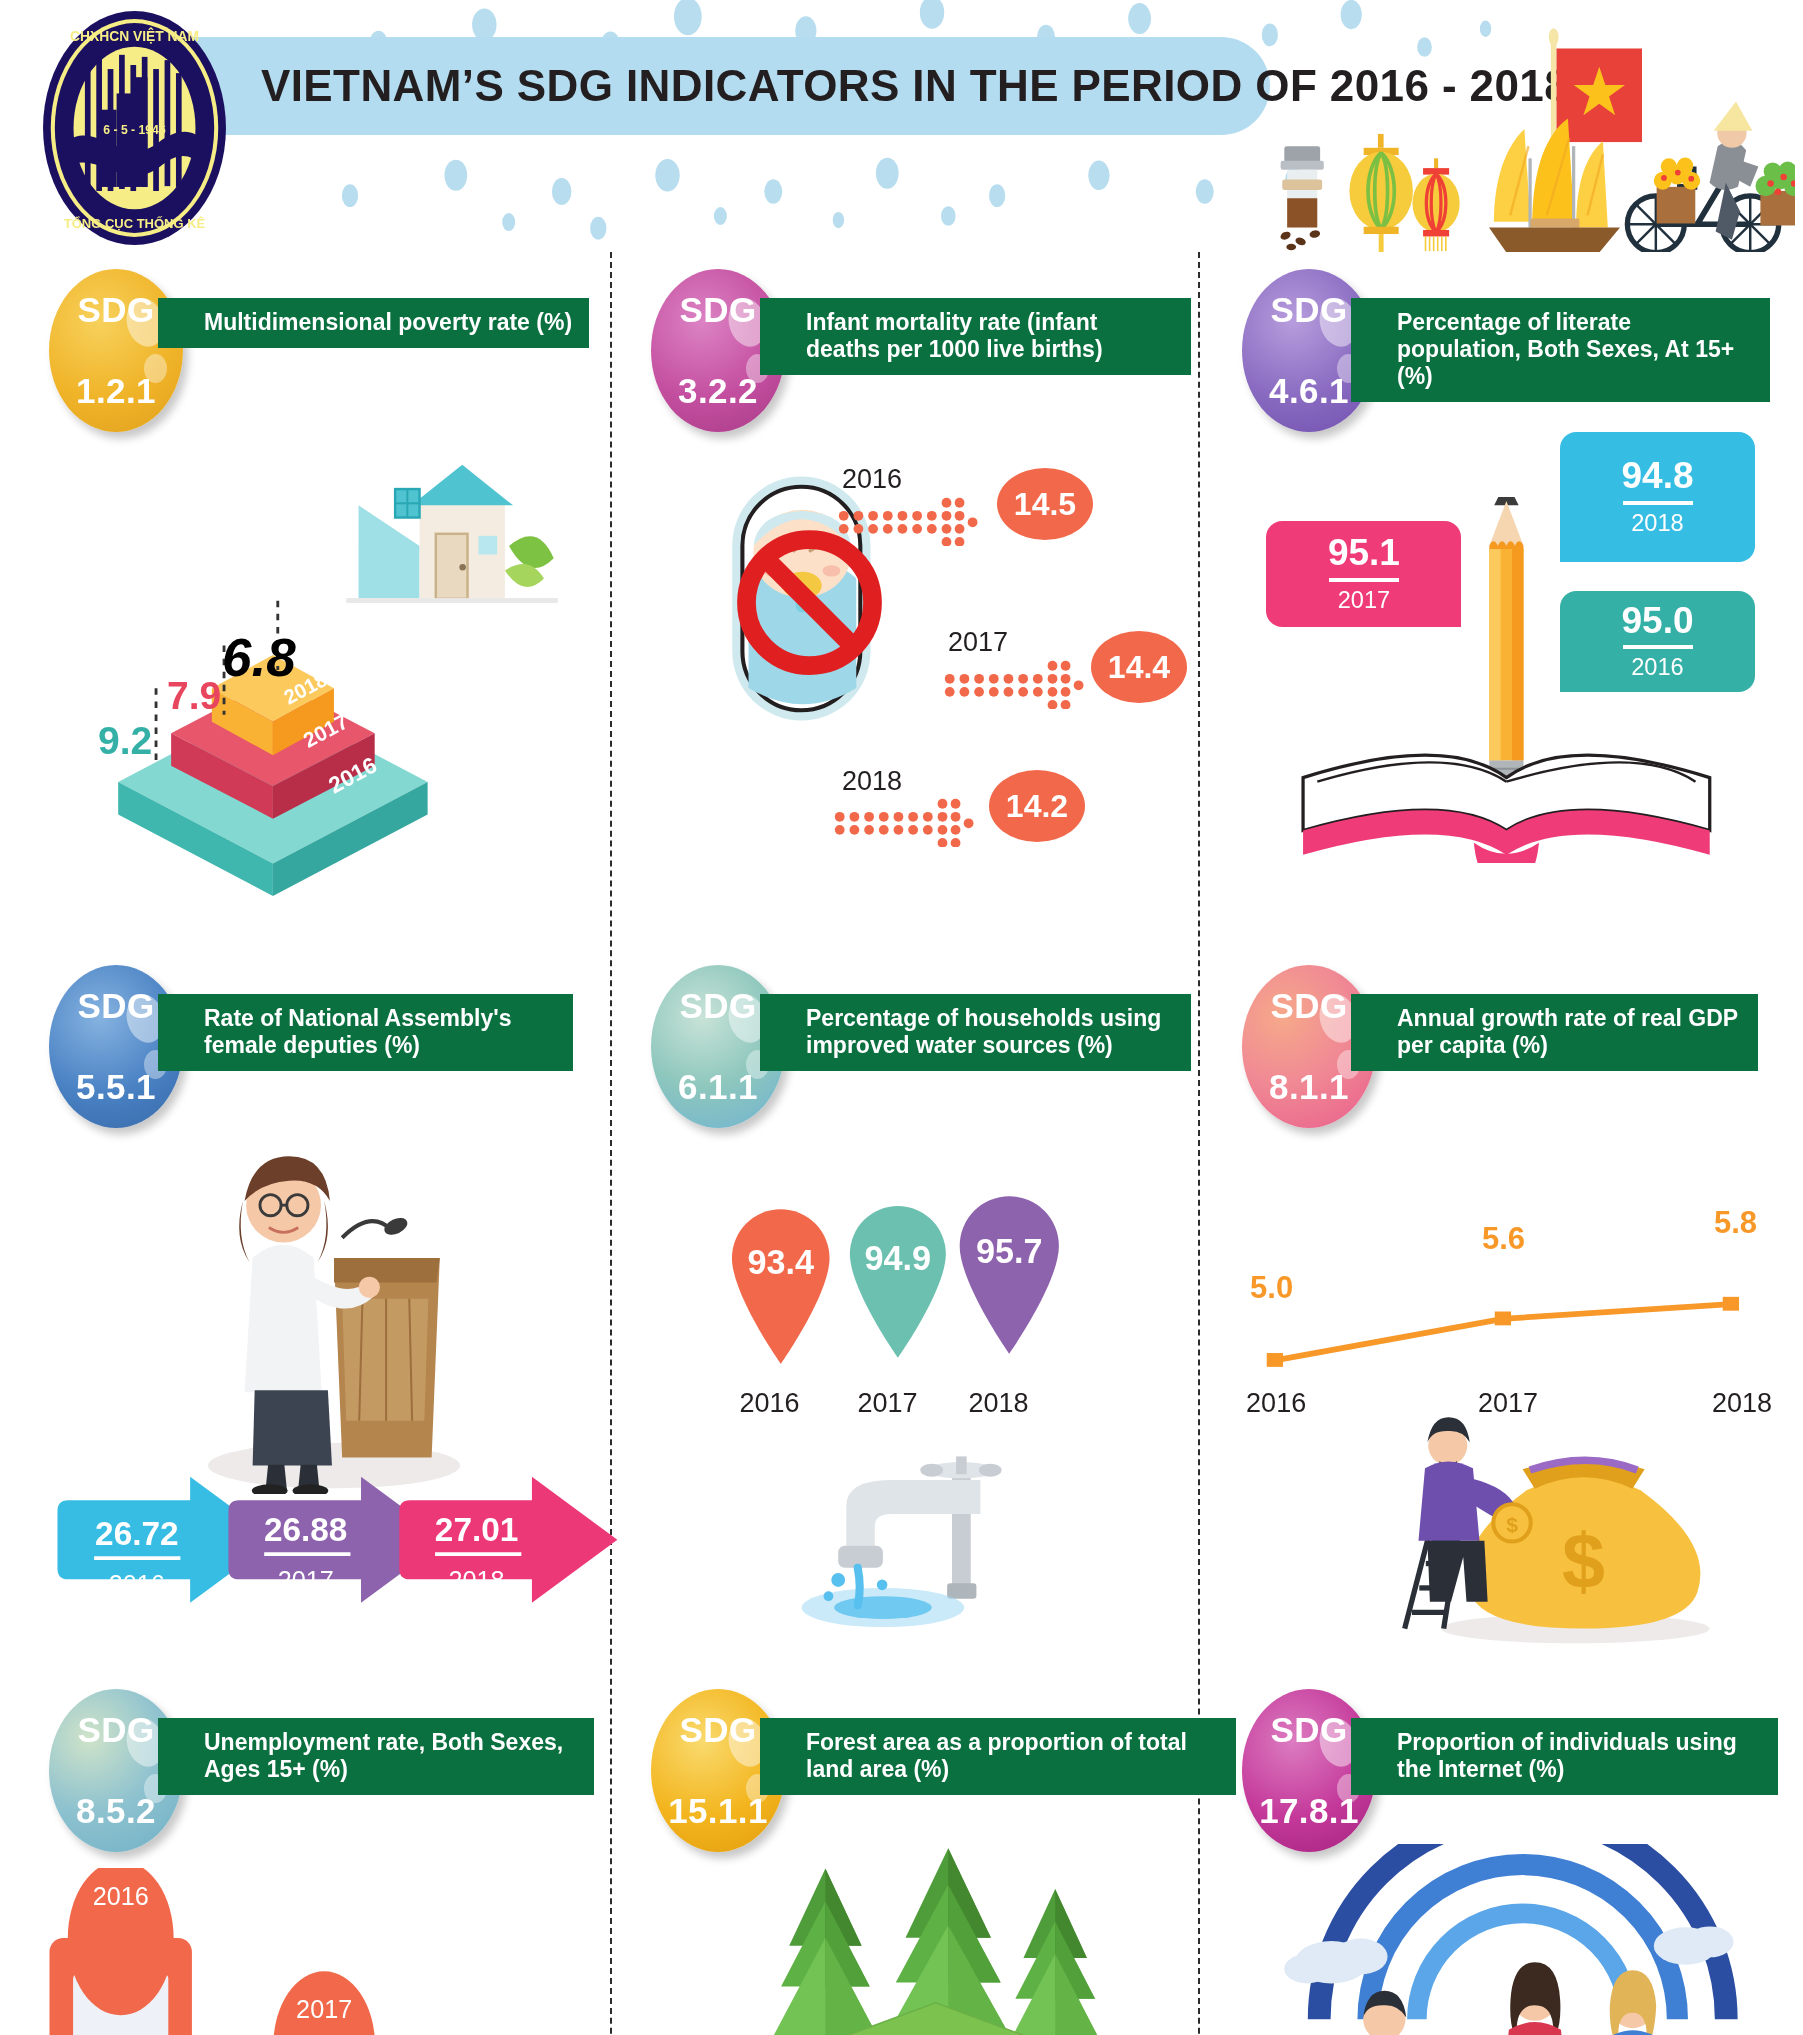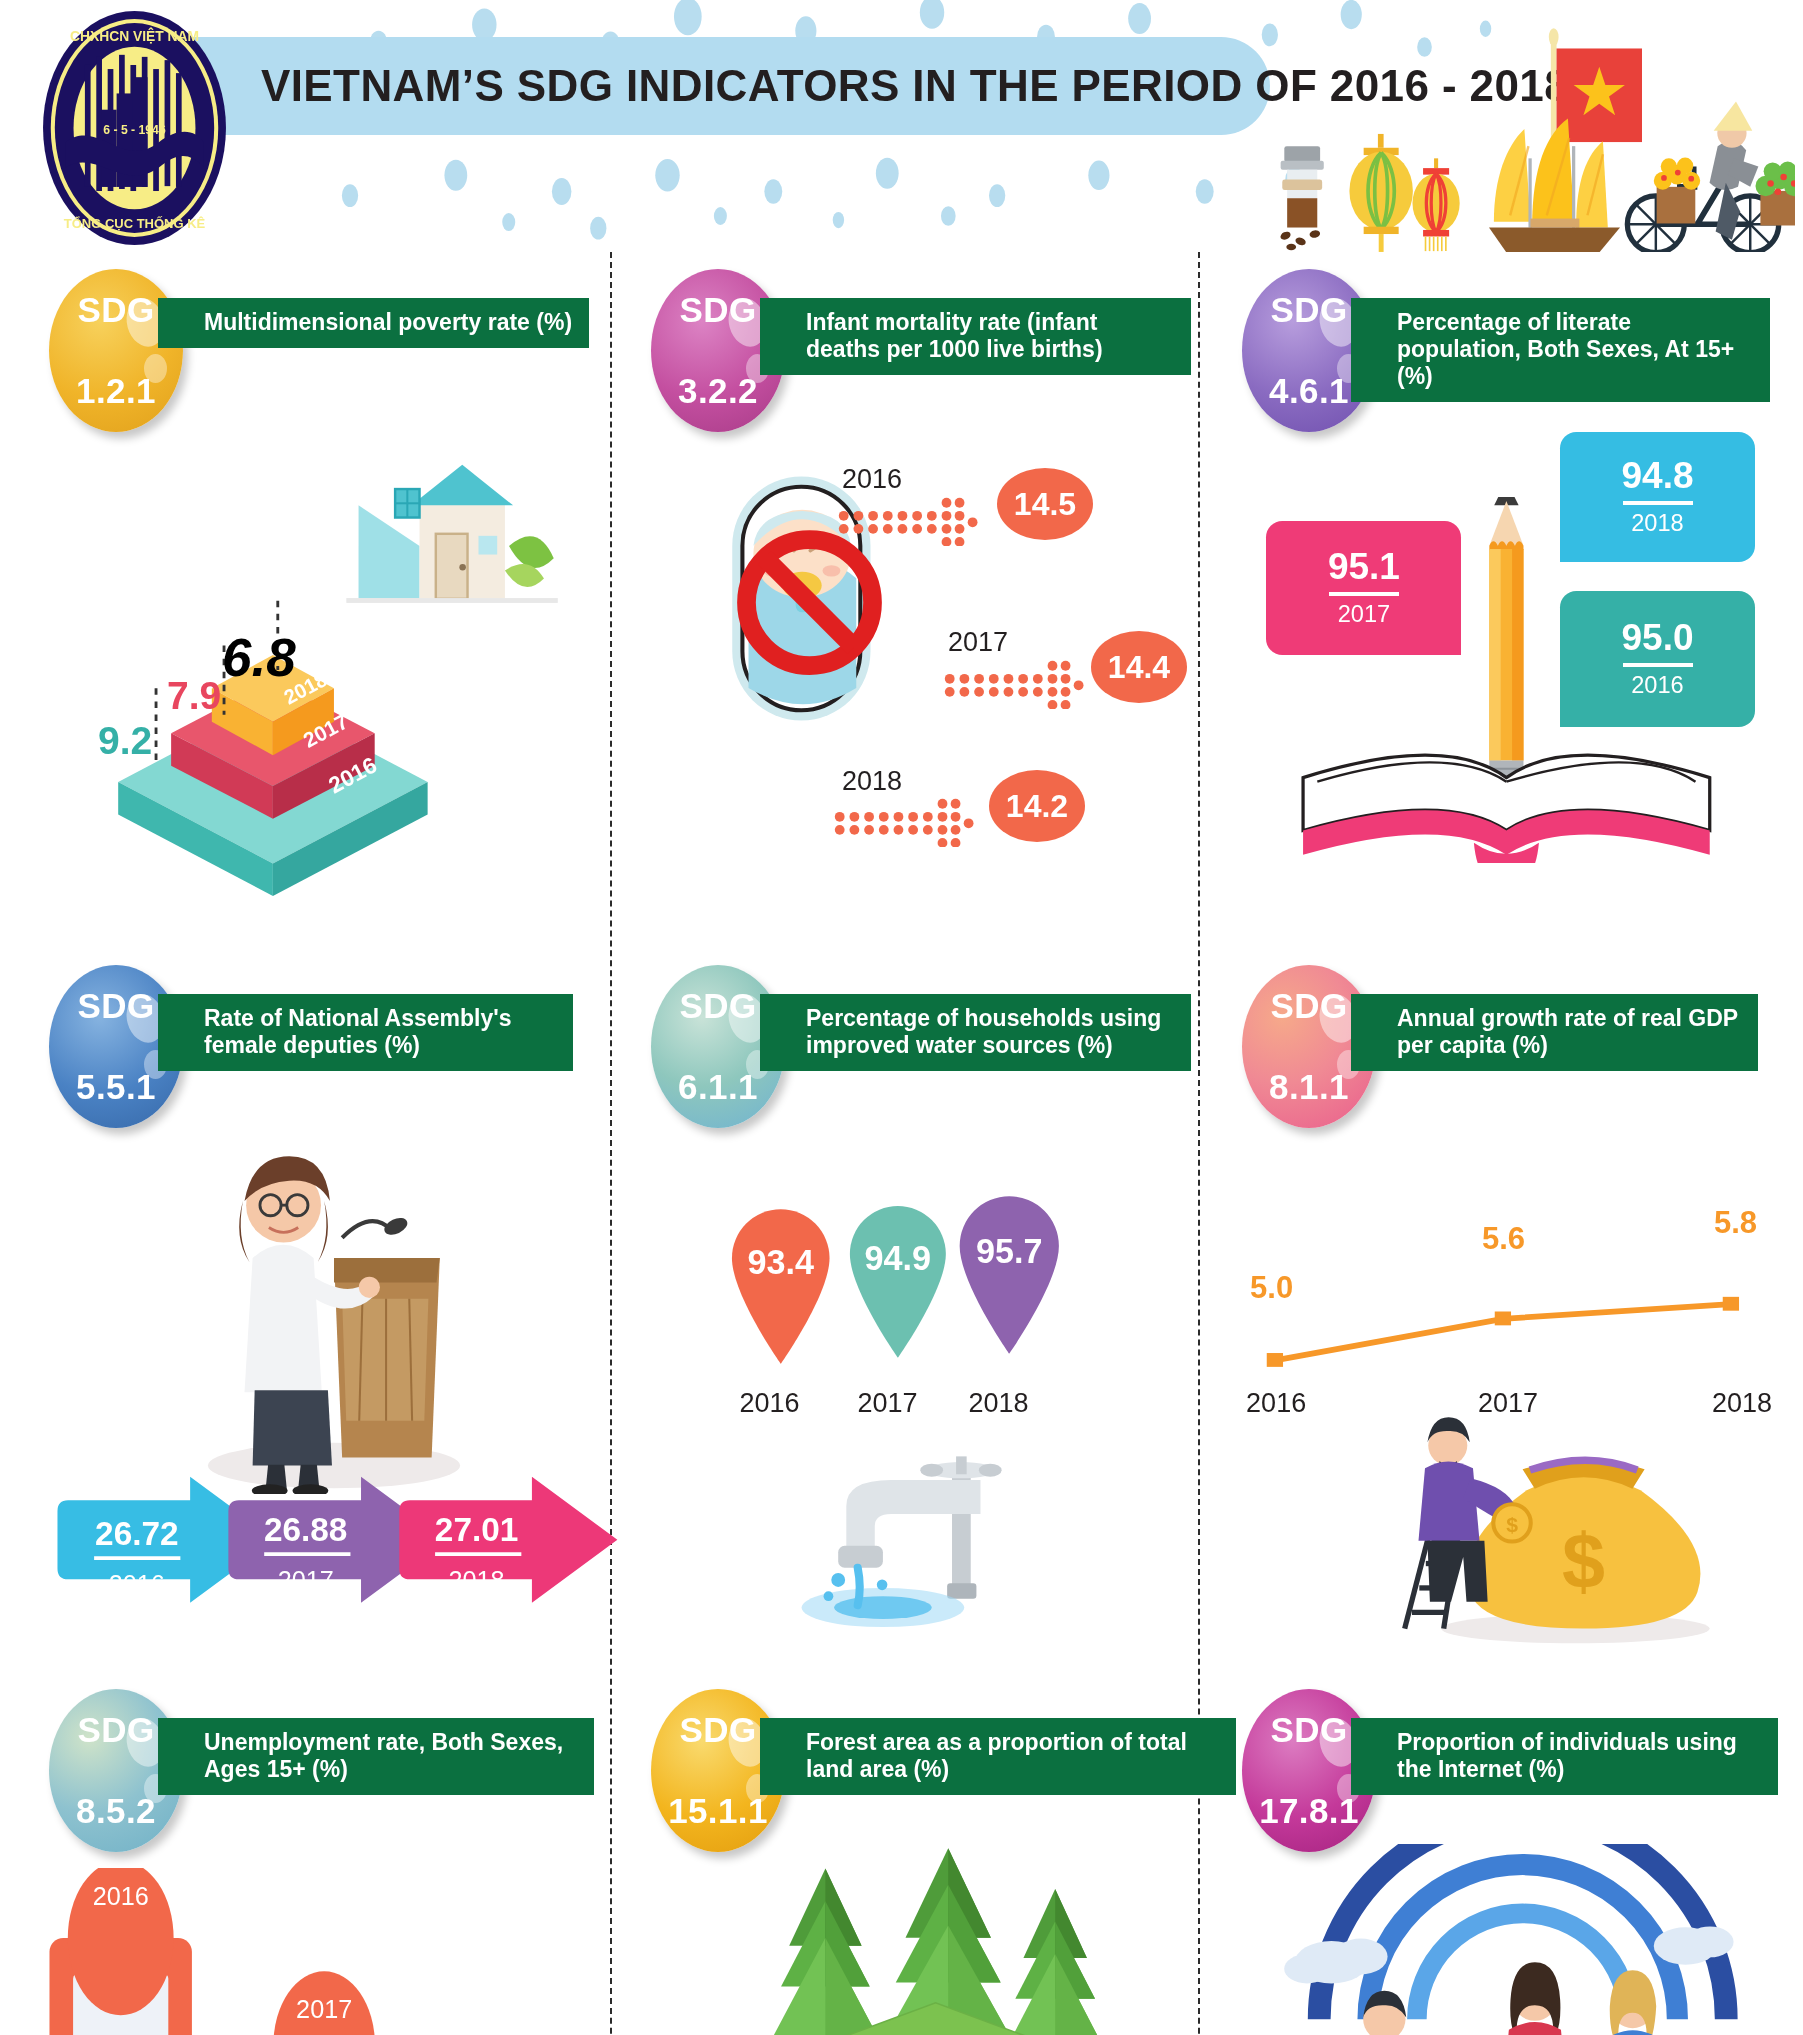--- a/index.html
+++ b/index.html
@@ -482,27 +482,27 @@
       <path d="M150 820 q350 -100 500 0 q150 -100 500 0 l0 60 q-350 -100 -500 0 q-150 -100 -500 0 z" fill="#ef3b77"></path>
       <path d="M570 850 q80 55 160 0 q-10 110 -80 110 q-70 0 -80 -110 z" fill="#ef3b77"></path>
     </svg>
 
     <div class="lit-bubble" style="left:318px; top:163px; width:195px; height:130px; background:#35bde3; border-radius:16.3px 16.3px 16.3px 0;">
       <div class="v">94.8</div>
       <div class="rule"></div>
       <div class="y">2018</div>
     </div>
 
-    <div class="lit-bubble" style="left:24.4px; top:252px; width:195px; height:134px; background:#ef3b77; border-radius:16.3px 16.3px 0 16.3px;">
+    <div class="lit-bubble" style="left:24.4px; top:252px; width:195px; height:106px; background:#ef3b77; border-radius:16.3px 16.3px 0 16.3px;">
       <div class="v">95.1</div>
       <div class="rule"></div>
       <div class="y">2017</div>
     </div>
 
-    <div class="lit-bubble" style="left:318px; top:322px; width:195px; height:136px; background:#35b0a7; border-radius:16.3px 16.3px 16.3px 0;">
+    <div class="lit-bubble" style="left:318px; top:322px; width:195px; height:101px; background:#35b0a7; border-radius:16.3px 16.3px 16.3px 0;">
       <div class="v">95.0</div>
       <div class="rule"></div>
       <div class="y">2016</div>
     </div>
   </div>
 
   <div class="card" style="left:49px; top:965px; width:541px; height:659px;">
     <div class="sdg-badge" style="background:radial-gradient(circle at 38% 32%, #86b3e0 0%, #4a82c4 55%, #3668a8 100%);">
       <div class="gloss1"></div>
       <div class="gloss2"></div>

